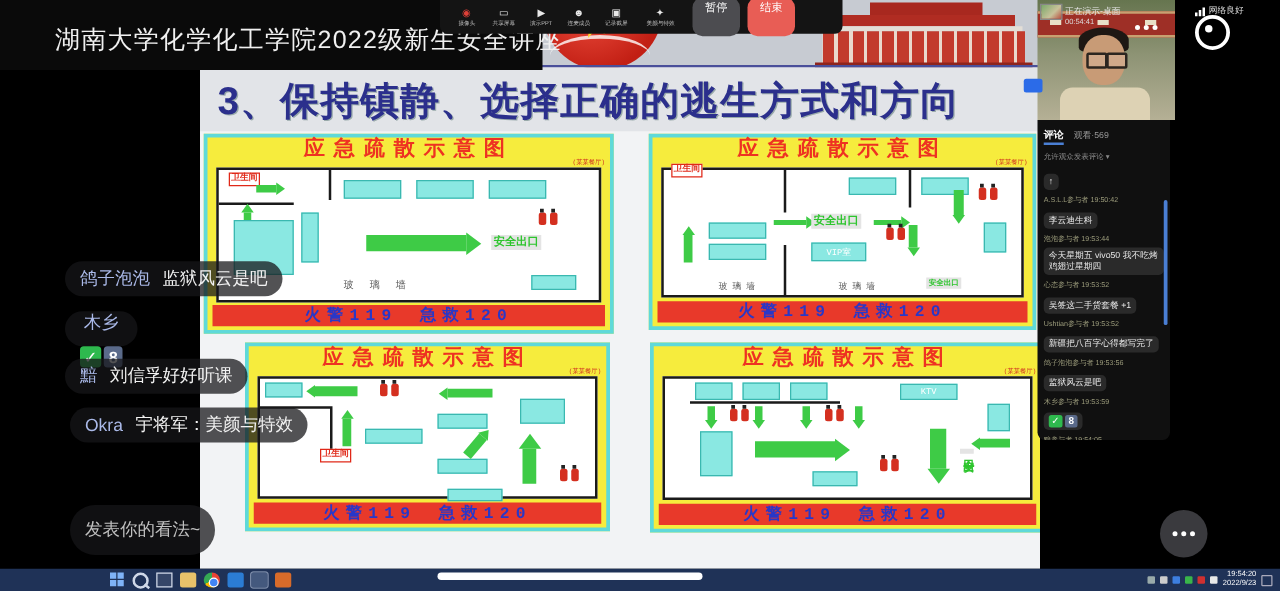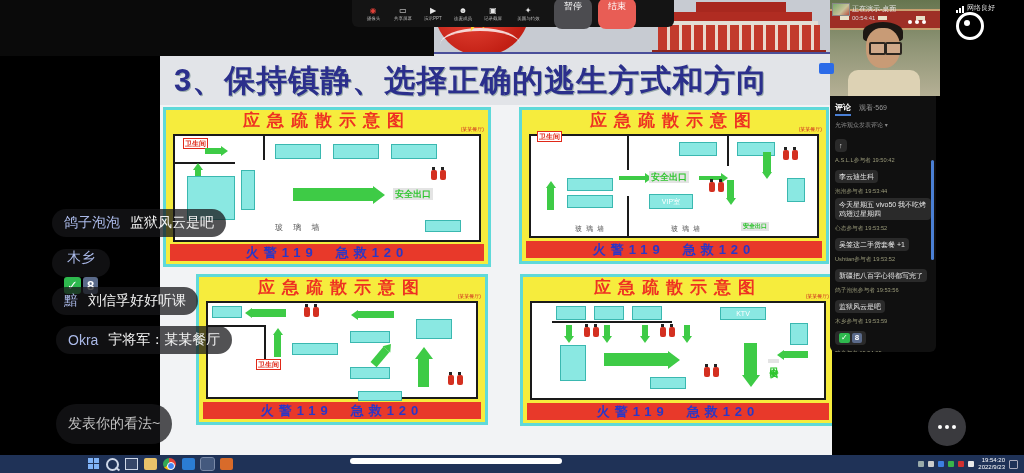--- a/index.html
+++ b/index.html
@@ -21,21 +21,21 @@
   .star-swoosh{position:absolute;left:8px;top:28px;width:80px;height:30px;border-top:3px solid #fff;
         border-radius:50%;opacity:.8;}
   
   .bld-roof2{left:536px;top:2px;width:90px;height:10px;background:#a8281f;}
   .bld-roof{left:506px;top:12px;width:146px;height:9px;background:#b02c22;}
   .bld-eave{left:500px;top:21px;width:158px;height:4px;background:#e3ded6;}
   .bld-body{left:498px;top:25px;width:162px;height:28px;
         background:repeating-linear-gradient(90deg,#c23a2c 0 9px,#ead9cd 9px 12px);}
   .bld-base{left:492px;top:50px;width:174px;height:4px;background:#8f241c;}
   
-  .card{position:absolute;background:#f6ec3d;border:3px solid #5fd9d9;box-sizing:border-box;}
+  .card{position:absolute;background:#f6ec3d;border:3px solid #5fd9d9;box-sizing:border-box;font-family:Liberation Mono, monospace;}
   .card-title{text-align:center;color:#ee3222;font-weight:bold;font-size:17px;letter-spacing:7px;
         line-height:22px;white-space:nowrap;}
   .card-sub{position:absolute;right:4px;top:16px;font-size:5px;color:#d03020;}
   .plan{position:absolute;left:7px;right:7px;background:#fff;border:2px solid #1a1a1a;box-sizing:border-box;}
   .band{position:absolute;left:4px;right:4px;bottom:3px;height:17px;background:#e8392a;
         color:#2937c8;font-weight:bold;font-size:13px;letter-spacing:5px;text-align:center;line-height:17px;white-space:nowrap;}
   .room{position:absolute;background:#8ae8e2;border:1px solid #3ab8b0;color:#fff;font-size:7px;
         display:flex;align-items:center;justify-content:center;box-sizing:border-box;}
   .wall{position:absolute;background:#1a1a1a;}
   .wc{position:absolute;color:#e02818;border:1px solid #e02818;background:#fff;font-size:7px;
@@ -286,20 +286,21 @@
         <div class="exit exit-v" style="left:236px;top:56px;">安全出口</div>
         <div class="room" style="left:258px;top:20px;width:18px;height:22px;"></div>
         <div class="arw sm l" style="left:252px;top:48px;width:24px;height:7px;"></div>
       </div>
       <div class="band">火警119　急救120</div>
     </div>
 
   </div>
 
   <div id="title-shade" class="abs"></div>
+  <div id="stream-title" class="abs">湖南大学化学化工学院2022级新生安全讲座</div>
 
   <div id="toolbar" class="abs">
     <div class="tb-item">
       <span class="tb-ic red">◉</span>
       <span class="tb-lb">摄像头</span>
     </div>
     <div class="tb-item">
       <span class="tb-ic">▭</span>
       <span class="tb-lb">共享屏幕</span>
     </div>
@@ -403,21 +404,21 @@
   <div class="dm" style="left:52px;top:249px;flex-direction:column;">
     <span class="dm-n">木乡</span>
     <span class="dm-t"><span class="badge-check big">✓</span><span class="badge-num big">8</span></span>
   </div>
   <div class="dm" style="left:52px;top:287px;">
     <span class="dm-n">黯</span>
     <span class="dm-t">刘信孚好好听课</span>
   </div>
   <div class="dm" style="left:56px;top:326px;">
     <span class="dm-n">Okra</span>
-    <span class="dm-t">宇将军：某某餐厅</span>
+    <span class="dm-t">宇将军：美颜与特效</span>
   </div>
   <div class="dm dm-input" style="left:56px;top:404px;">
     <span>发表你的看法~</span>
   </div>
 
   <div id="more-circle" class="abs">
     <span class="dots3">
         <i></i>
         <i></i>
         <i></i>

